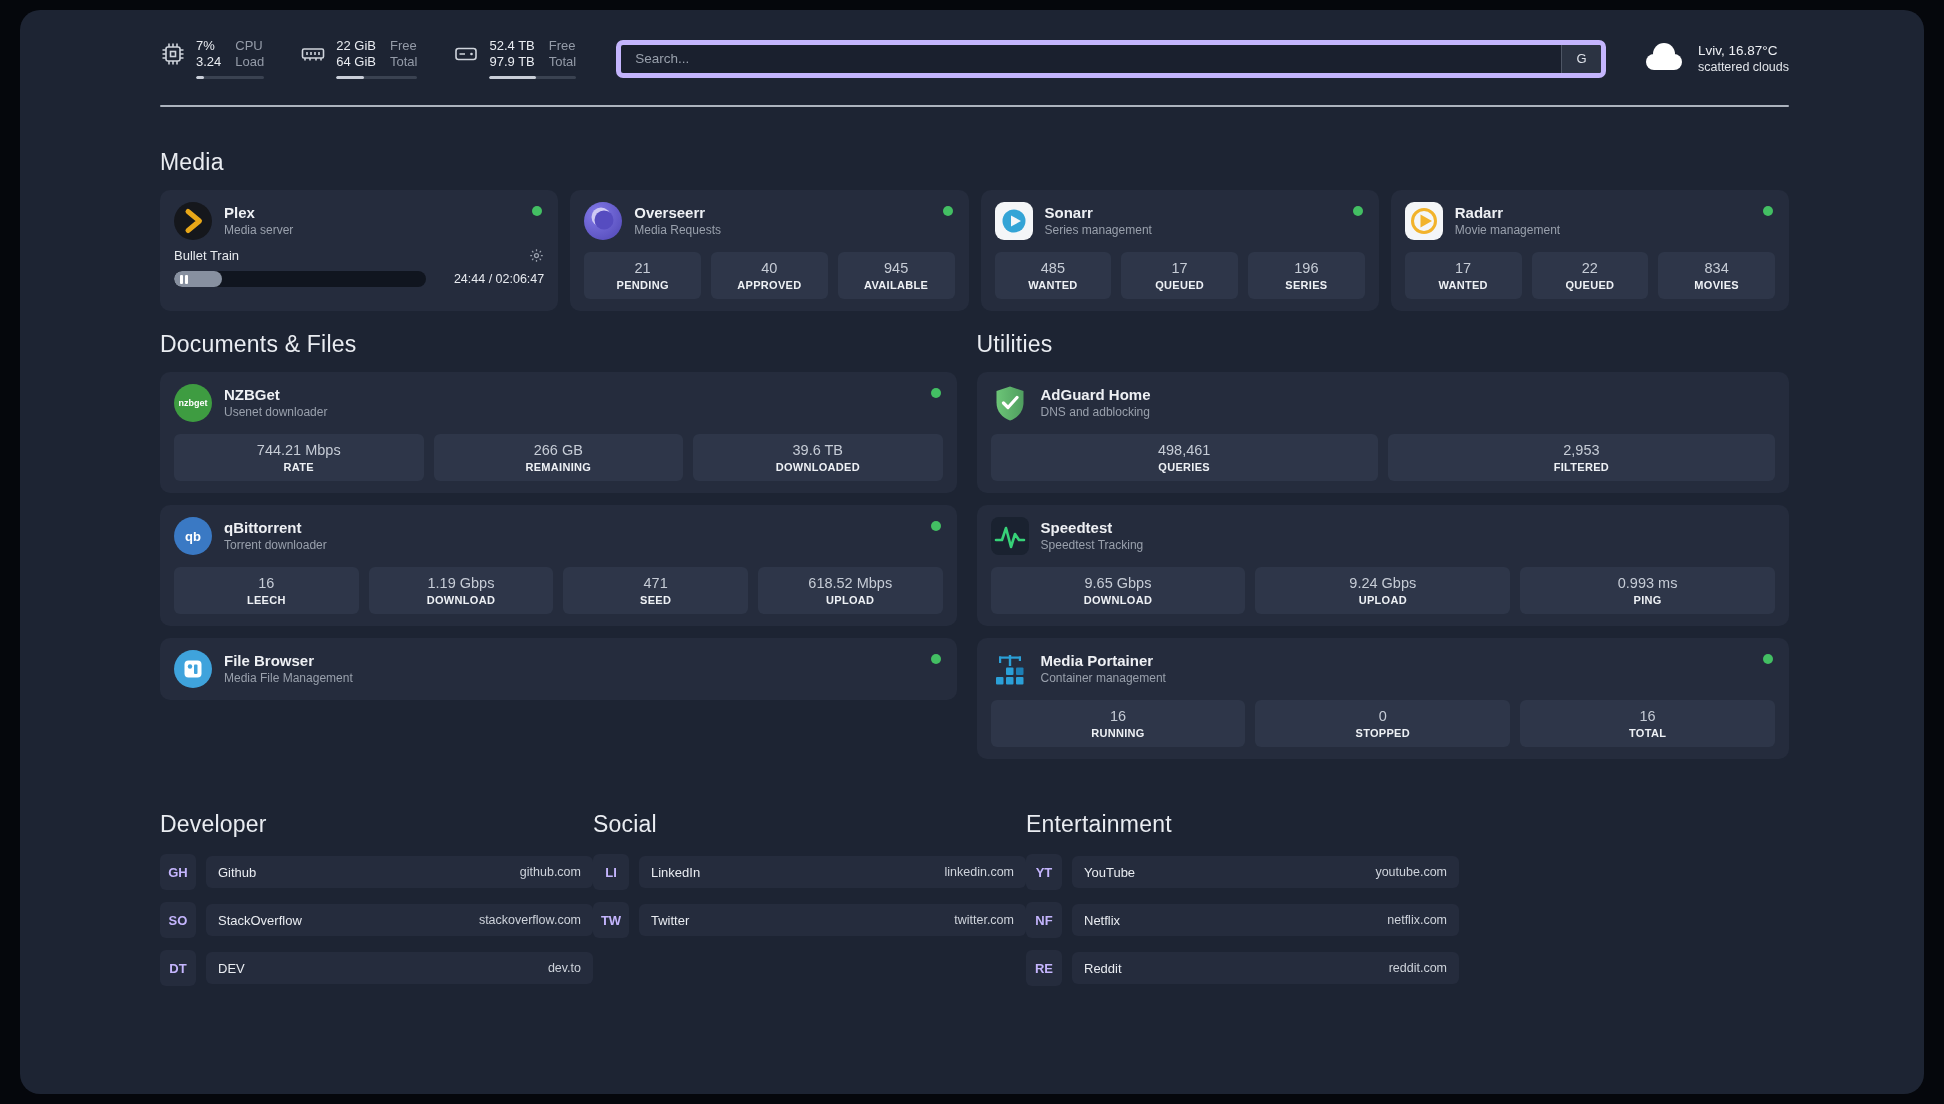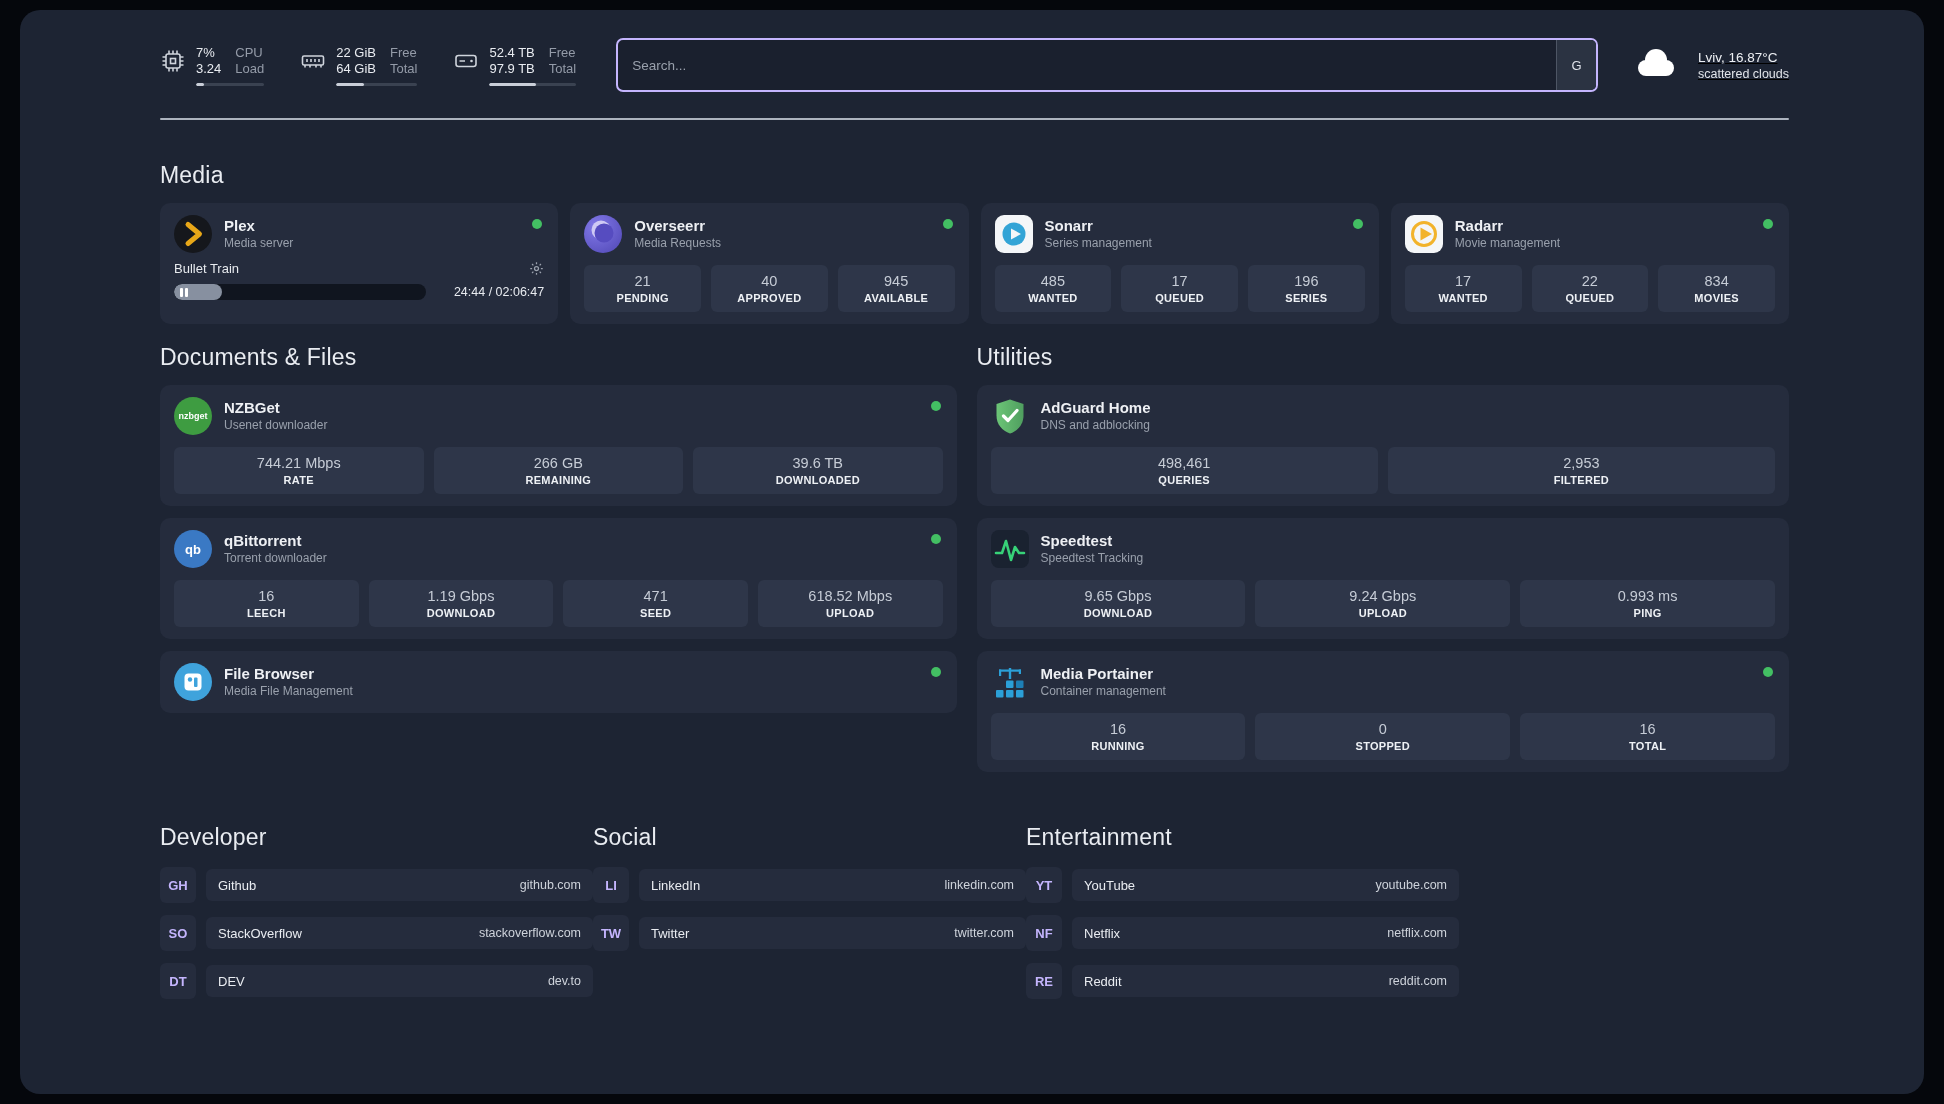--- a/index.html
+++ b/index.html
@@ -15,29 +15,29 @@
   .sys { display:flex; gap:36px; }
   .widget { display:flex; gap:10px; align-items:flex-start; }
   .widget svg { margin-top:3px; flex-shrink:0; }
   .w-rows { display:flex; gap:14px; }
   .w-col { display:flex; flex-direction:column; }
   .w-val { color:#e9ecf1; font-size:13px; line-height:16px; white-space:nowrap; }
   .w-lab { color:#949ba8; font-size:13px; line-height:16px; white-space:nowrap; }
   .w-bar { margin-top:6px; height:3px; background:#3a4251; border-radius:2px; overflow:hidden; }
   .w-bar-fill { height:100%; background:#c9ced8; border-radius:2px; }
 
-  .search { flex:1; margin:0 34px 0 40px; display:flex; align-items:stretch; height:54px;
-            border:2px solid #c4b5fd; border-radius:7px; background:rgba(23,29,42,.55); overflow:hidden; }
+  .search { flex:1; margin:0 34px 0 40px; display:flex; align-items:stretch; height:38px;
+            border:5px solid #c4b5fd; border-radius:7px; background:rgba(23,29,42,.55); overflow:hidden; }
   .search input { flex:1; background:transparent; border:none; outline:none; padding:0 14px;
                   color:#e9ecf1; font-size:13.5px; font-family:"Liberation Sans", sans-serif; }
   .search input::placeholder { color:#99a0ac; }
   .search .engine { width:40px; background:#2b3342; border:none; border-left:1px solid #4e5665;
                     color:#dfe3ea; font-size:13px; cursor:pointer; font-family:"Liberation Sans", sans-serif; }
 
-  .weather { display:flex; align-items:center; gap:20px;text-decoration:underline; }
+  .weather { display:flex; align-items:center; gap:12px; }
   .weather .wx-line1 { color:#eef0f4; font-size:13.5px; line-height:17px; }
   .weather .wx-line2 { color:#e2e5ea; font-size:12.5px; line-height:16px; }
 
   .divider { height:2px; background:#bdc3cd; opacity:.9; margin-top:26px; border-radius:1px; }
 
   
   h2.section-title { font-size:23px; font-weight:500; color:#e9ecf1; letter-spacing:.2px; }
   .section-media { margin-top:42px; }
   .row-4 { margin-top:14px; display:grid; grid-template-columns:repeat(4,1fr); gap:12px; }
   .two-col { margin-top:20px; display:grid; grid-template-columns:1fr 1.02fr; gap:20px; align-items:start; }

